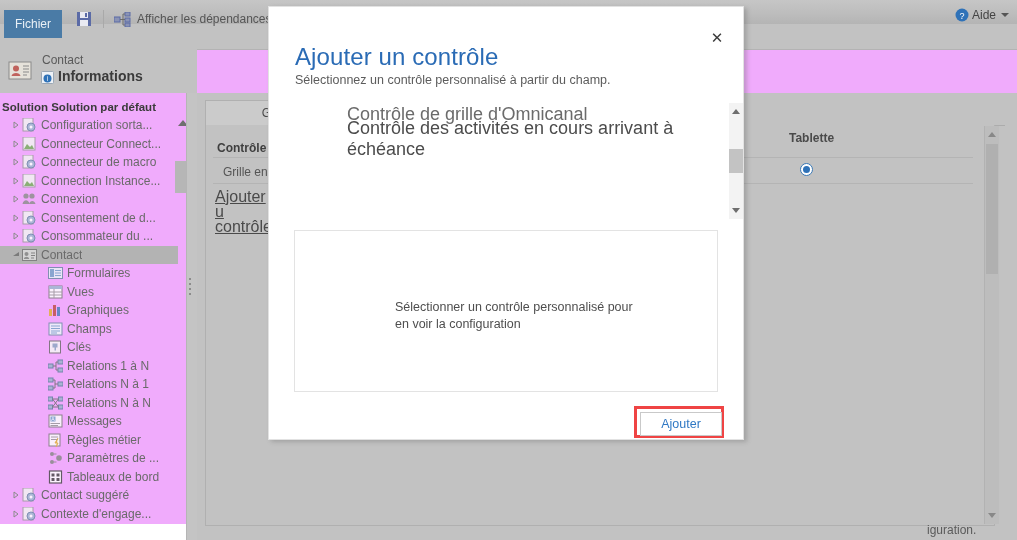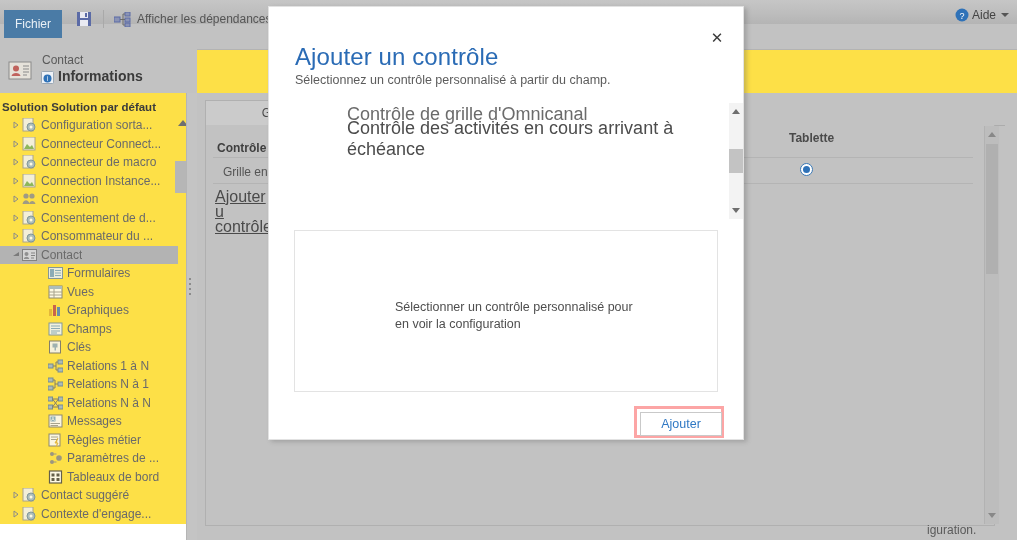--- a/index.html
+++ b/index.html
@@ -16,21 +16,21 @@
     font-size: 12px;
     color: #333;
     position: relative;
   }
 
   
   #app-background {
     position: absolute;
     left: 0; top: 0;
     width: 1017px; height: 524px;
-    background: #fde047;
+    background: #f0abfc;
   }
 
   
   .topbar {
     position: absolute;
     left: 0; top: 0;
     width: 1017px; height: 24px;
     background: linear-gradient(to bottom, #c6c6c6 0%, #bdbdbd 55%, #b4b4b4 100%);
     border-bottom: 1px solid #b0b0b0;
   }
@@ -420,21 +420,21 @@
     width: 250px;
     color: #4e4e4e;
     font-size: 12.5px;
     line-height: 17px;
   }
 
   .add-wrap {
     position: absolute;
     left: 365px; top: 399px;
     width: 90px; height: 32px;
-    border: 3px solid #fca5a5;
+    border: 3px solid #ef4444;
     box-sizing: border-box;
   }
   .add-btn {
     position: absolute;
     left: 3px; top: 3px;
     width: 82px; height: 24px;
     background: #ffffff;
     border: 1px solid #c9c9c9;
     box-sizing: border-box;
     display: flex;

